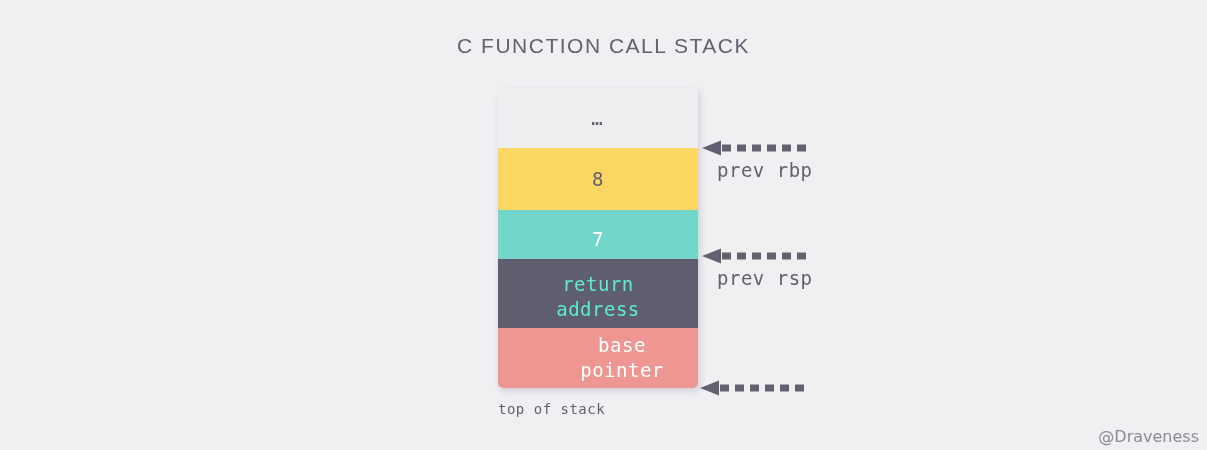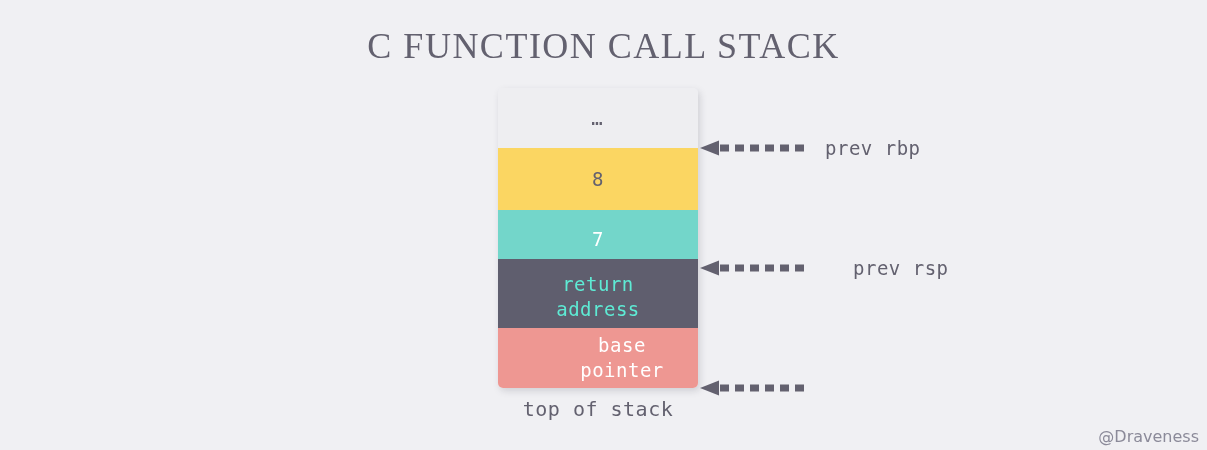--- a/index.html
+++ b/index.html
@@ -20,22 +20,22 @@
     inset: 0;
   }
 
   
   .title {
     position: absolute;
     left: 0;
     right: 0;
     top: 28px;
     text-align: center;
-    font-family: Liberation Serif, serif;
-    font-size: 36px;
+    font-family: Liberation Sans, sans-serif;
+    font-size: 21px;
     line-height: 36px;
     letter-spacing: 1.5px;
     color: #63616f;
     white-space: pre;
   }
 
   
   .stack {
     position: absolute;
     left: 498px;
@@ -96,39 +96,40 @@
     color: #ffffff;
     padding-left: 48px;
   }
 
   
   .caption {
     position: absolute;
     left: 498px;
     width: 200px;
     top: 397px;
-    text-align: center;
-    font-family: "DejaVu Sans Mono", "Liberation Mono", monospace;
-    font-size: 20px;
+    text-align: left;
+    font-family: "DejaVu Sans Mono", "Liberation Mono", monospace;
+    font-size: 14px;
     line-height: 24px;
     letter-spacing: 0.5px;
     color: #63616f;
     white-space: pre;
   }
 
   
   .pointer {
     position: absolute;
     left: 700px;
     height: 22px;
     display: flex;
     align-items: center;
+    flex-direction: column;
   }
   .pointer-1 { top: 137px; }
-  .pointer-2 { top: 257px; gap: 28px; }
+  .pointer-2 { top: 245px; }
   .pointer-3 { top: 377px; }
 
   .arrow-svg {
     display: block;
   }
 
   .pointer-label {
     margin-left: 17px;
     font-family: "DejaVu Sans Mono", "Liberation Mono", monospace;
     font-size: 19px;

